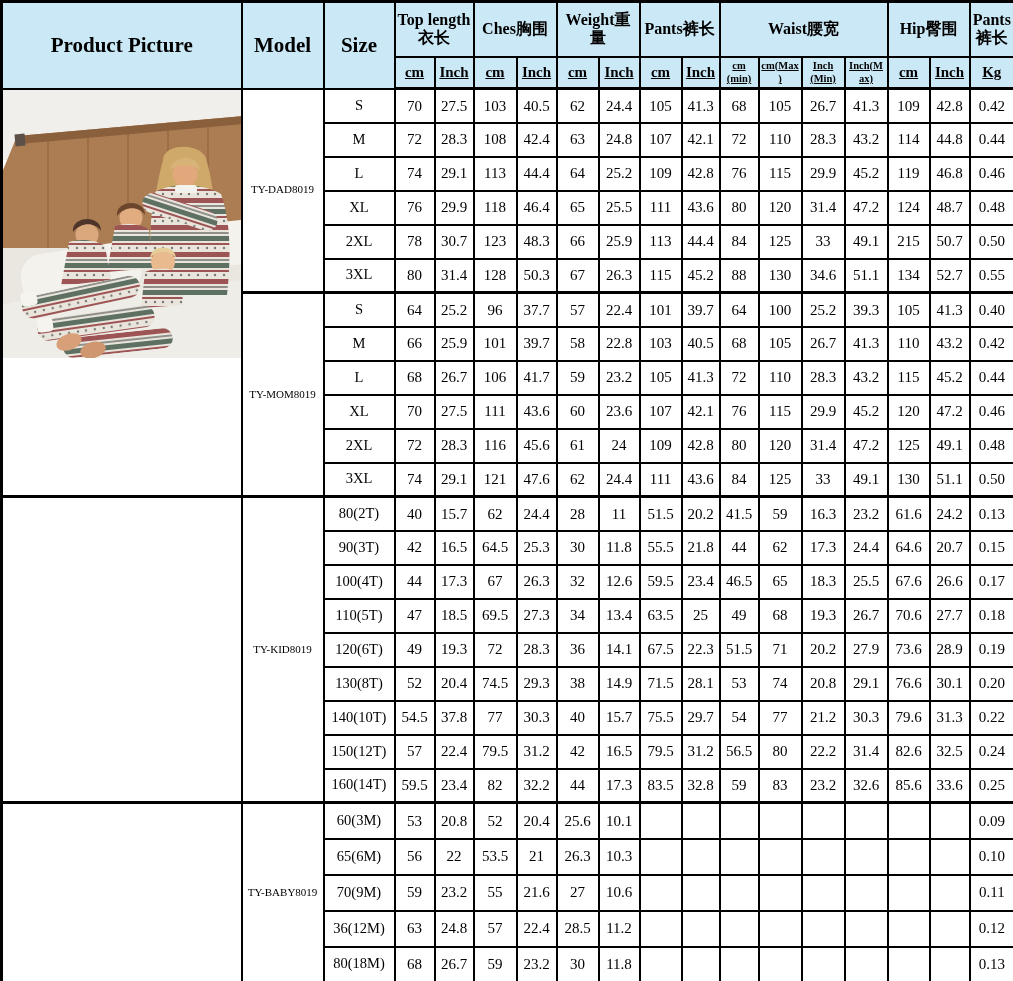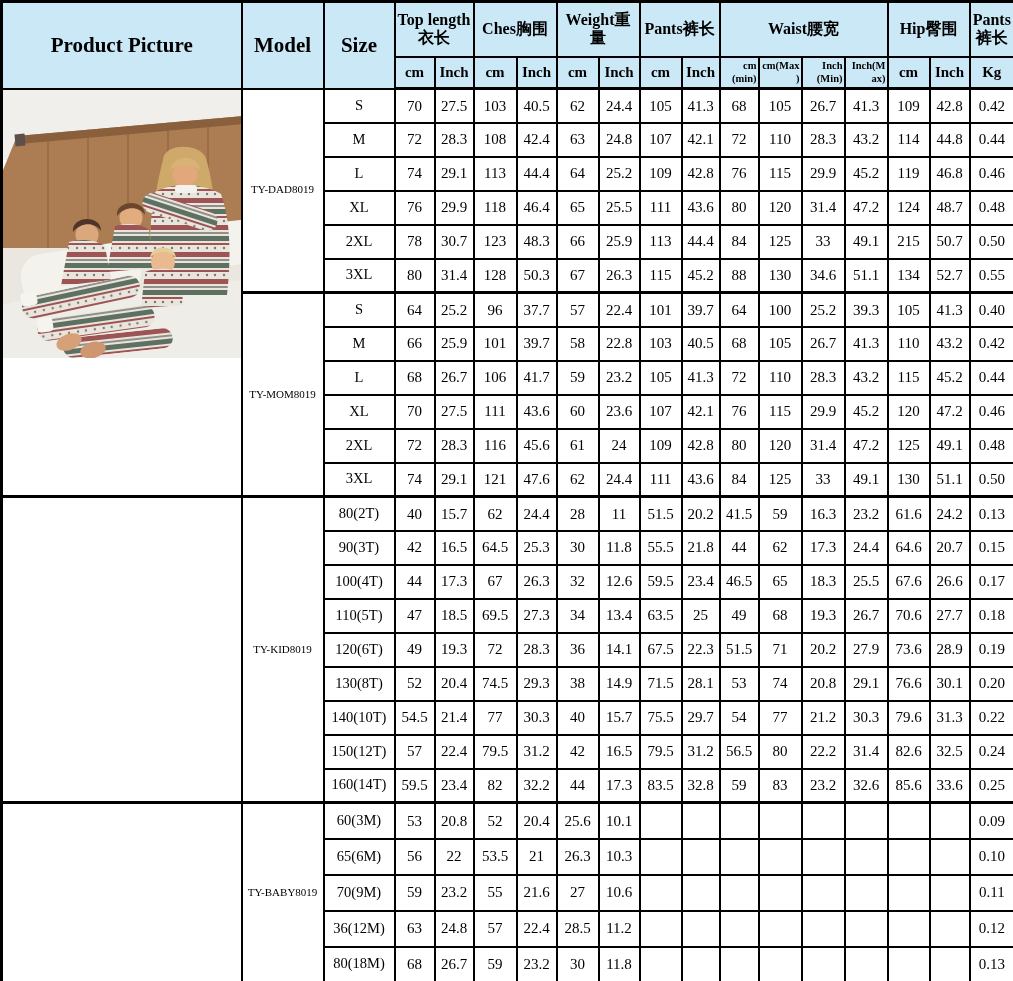--- a/index.html
+++ b/index.html
@@ -23,22 +23,22 @@
     padding: 0 1px;
     overflow: hidden;
     overflow-wrap: anywhere;
   }
   thead th { background: #cbe8f6; font-weight: bold; }
   tr.head-1 { height: 55px; }
   tr.head-2 { height: 32px; }
   .h-main  { font-size: 21px; }
   .h-group { font-size: 16px; line-height: 1.15; }
   .h-sub   { font-size: 15px; }
-  .h-sub-sm{ font-size: 10.5px; line-height: 1.3; text-align: right; }
-  thead tr.head-2 th { border-bottom: 3px solid #000; }
+  .h-sub-sm{ font-size: 10.5px; line-height: 1.3; }
+  thead tr.head-2 th { border-bottom: 3px solid #000; text-decoration: underline; }
   tbody tr { height: 34px; }
   tbody tr.sec3 { height: 36px; }
   tbody td { font-size: 15px; background: #fff; line-height: 1.1; }
   td.size-cell  { font-size: 14.5px; }
   td.model-cell { font-size: 11px; line-height: 1.25; }
   td.pic-cell   { padding: 0; vertical-align: top; }
   tbody tr.section-start td { border-top: 3px solid #000; }
   .photo-wrap { width: 100%; height: 268px; overflow: hidden; }
   .photo-wrap svg { display: block; }
 </style>
@@ -491,21 +491,21 @@
         <td>74</td>
         <td>20.8</td>
         <td>29.1</td>
         <td>76.6</td>
         <td>30.1</td>
         <td>0.20</td>
       </tr>
       <tr class="sec2">
         <td class="size-cell">140(10T)</td>
         <td>54.5</td>
-        <td>21.4</td>
+        <td>37.8</td>
         <td>77</td>
         <td>30.3</td>
         <td>40</td>
         <td>15.7</td>
         <td>75.5</td>
         <td>29.7</td>
         <td>54</td>
         <td>77</td>
         <td>21.2</td>
         <td>30.3</td>

